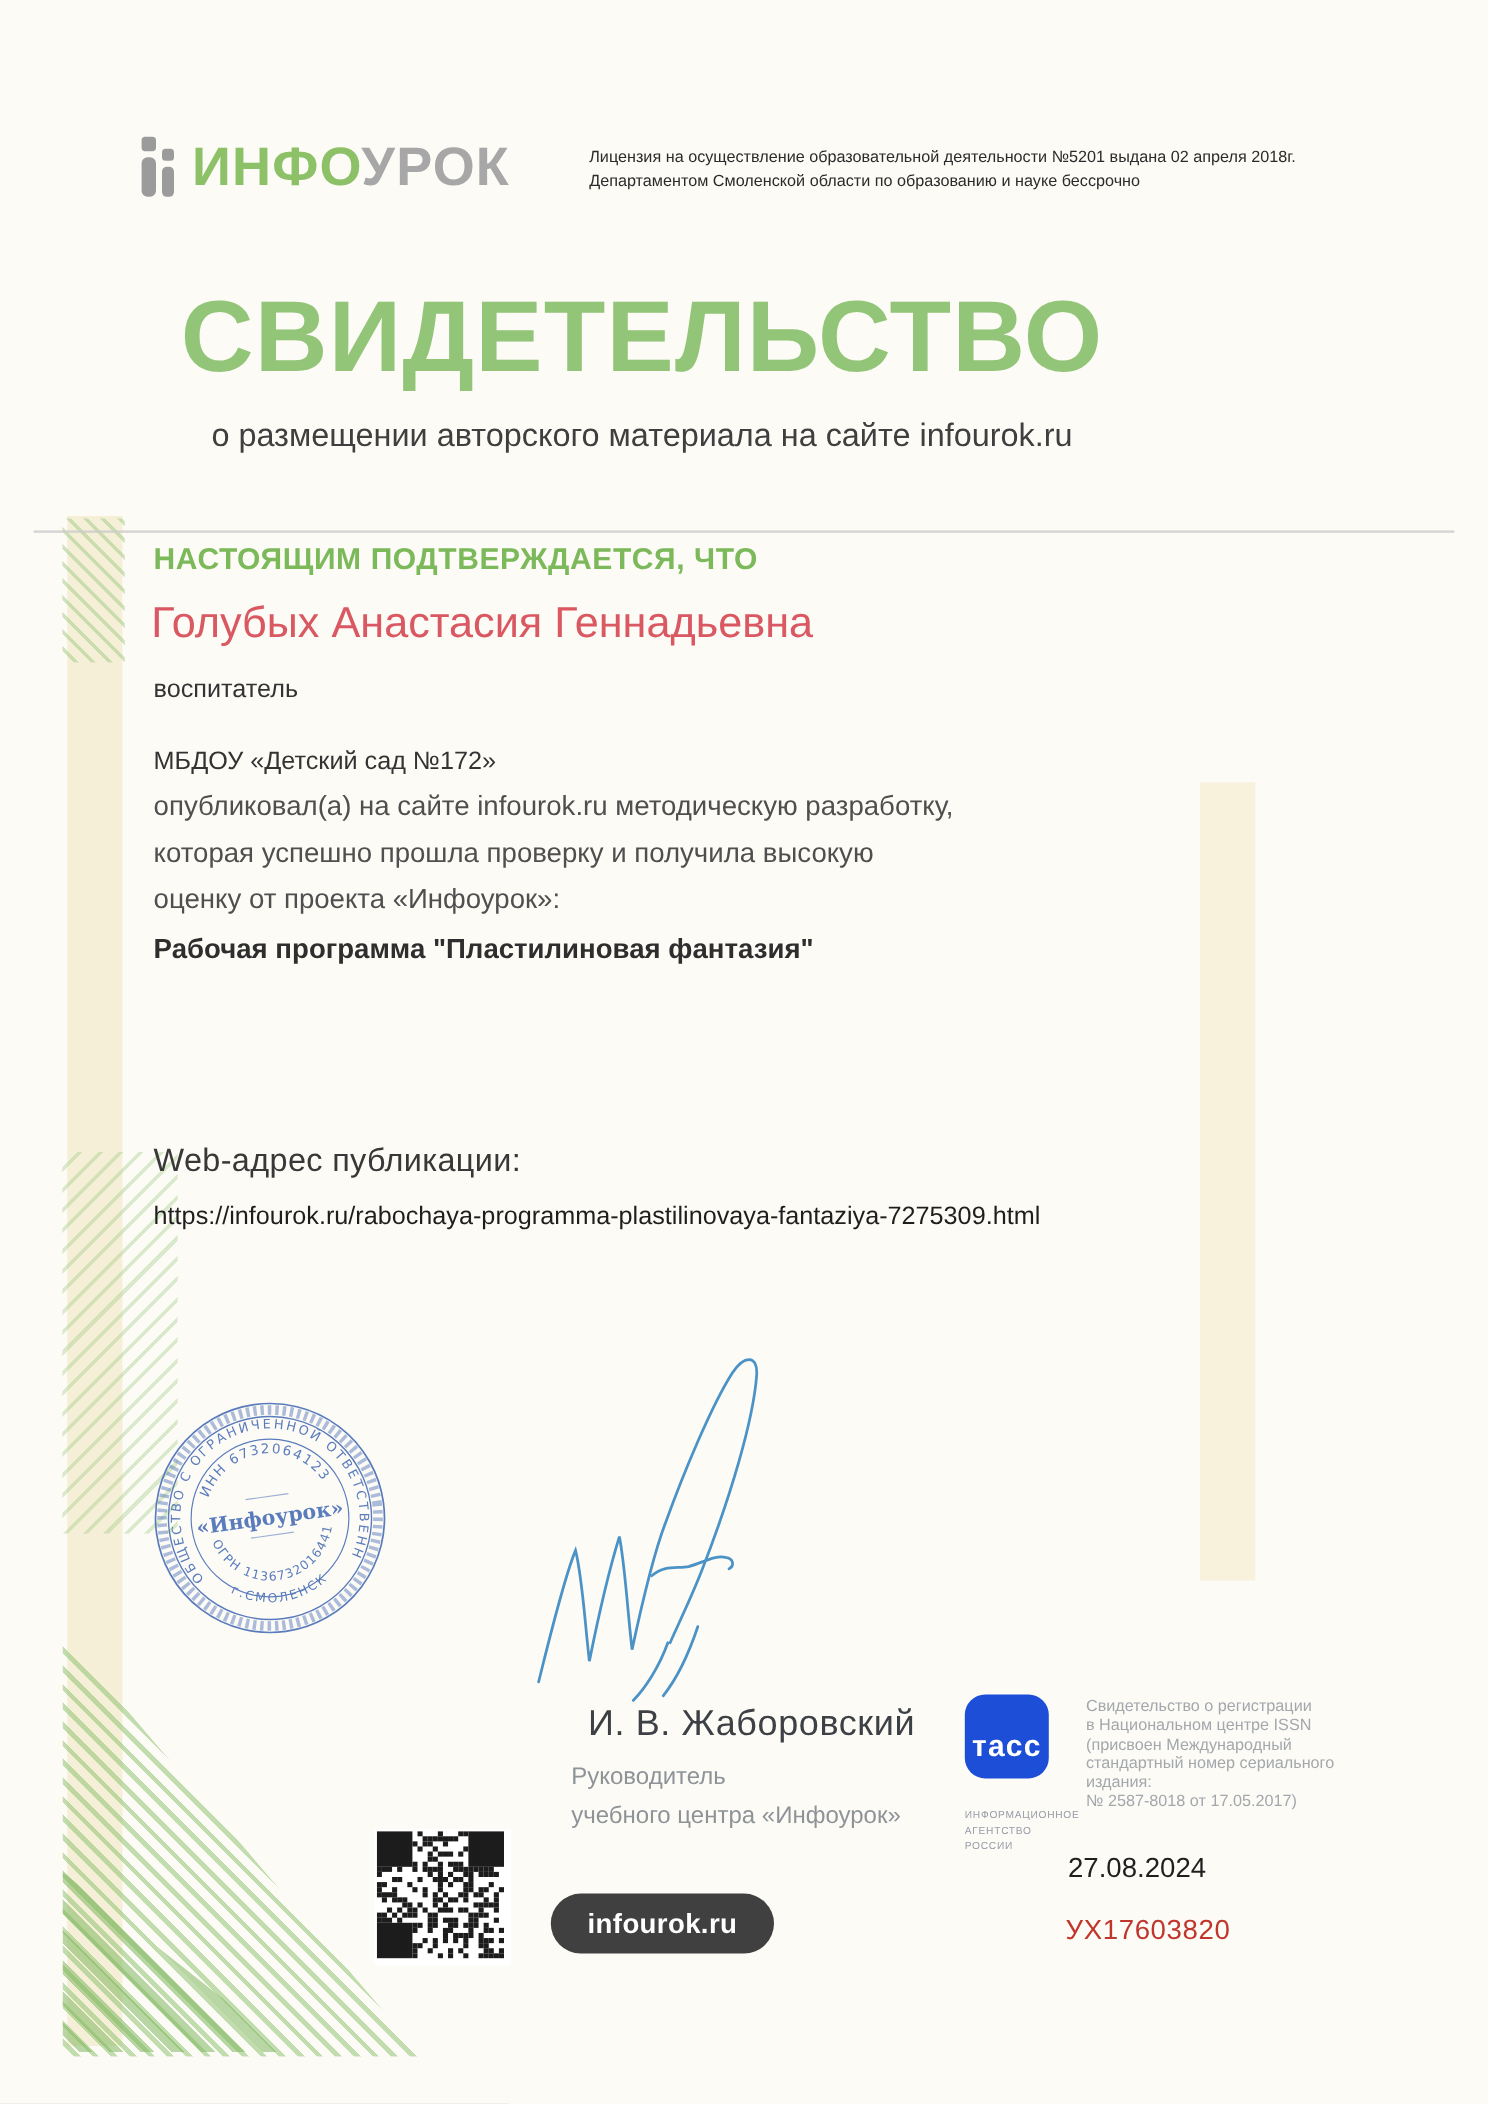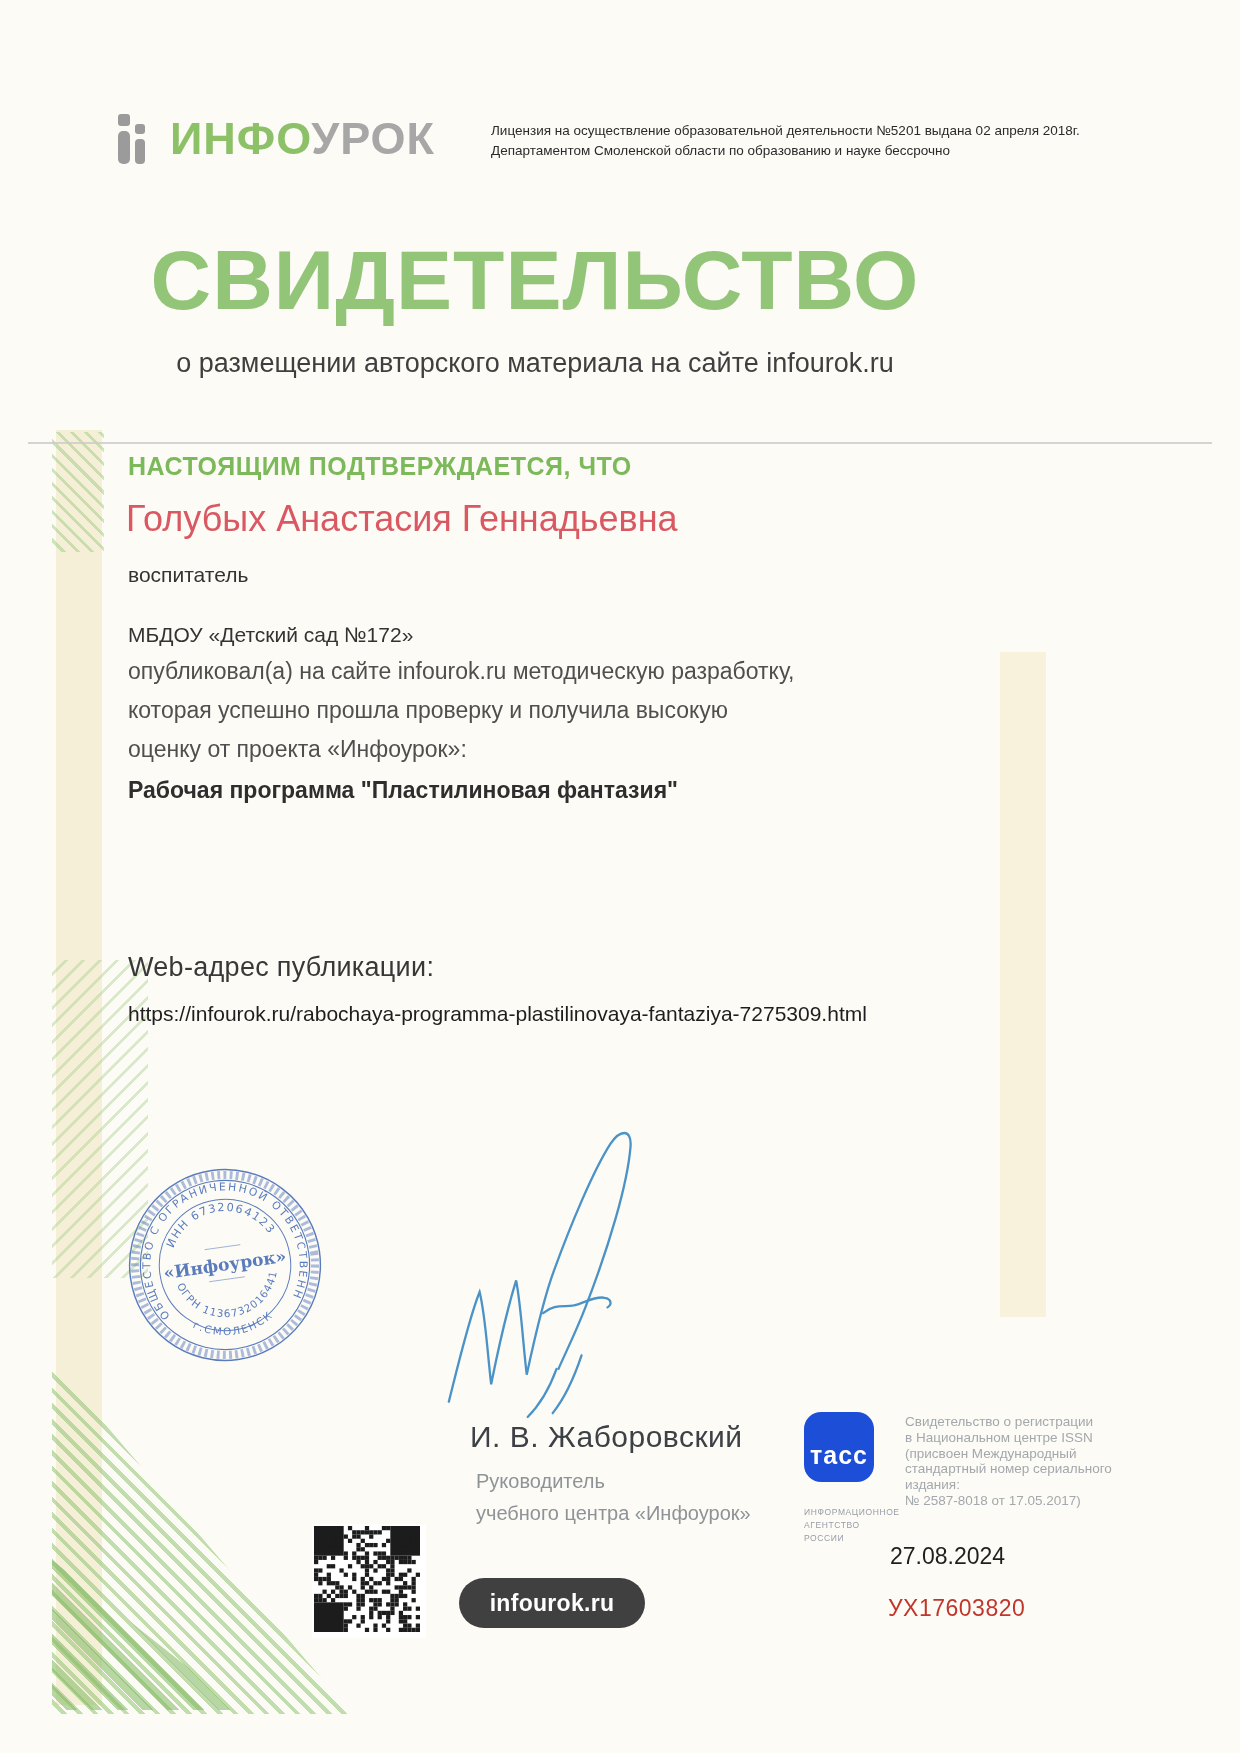--- a/index.html
+++ b/index.html
@@ -22,21 +22,21 @@
   .hatch-mid-left{left:52px;top:960px;width:96px;height:318px;
     background:repeating-linear-gradient(135deg,transparent 0 9px,rgba(150,199,122,.35) 9px 12px);}
   .hatch-bottom-left{left:52px;top:1362px;width:300px;height:352px;
     background:repeating-linear-gradient(45deg,transparent 0 7px,rgba(144,195,114,.55) 7px 11px);
     clip-path:polygon(0 0,100% 100%,0 100%);}
   .hatch-bottom-corner{left:52px;top:1560px;width:190px;height:150px;
     background:repeating-linear-gradient(45deg,transparent 0 10px,rgba(128,184,96,.55) 10px 18px);
     clip-path:polygon(0 0,100% 100%,0 100%);}
 
   
-  .logo-row{left:118px;top:112px;display:flex;align-items:center;gap:10px;}
+  .logo-row{left:118px;top:112px;display:flex;align-items:center;}
   .logo-icon{position:relative;width:42px;height:54px;}
   .logo-icon .blk{position:absolute;background:#9b9b9b;border-radius:3px;}
   .logo-icon .b1{left:0;top:2px;width:12px;height:12px;}
   .logo-icon .b2{left:0;top:19px;width:12px;height:33px;border-radius:5px;}
   .logo-icon .b3{left:17px;top:12px;width:10px;height:10px;}
   .logo-icon .b4{left:17px;top:27px;width:10px;height:25px;border-radius:4px;}
   .logo-text{font-size:45px;font-weight:bold;letter-spacing:1px;line-height:54px;}
   .logo-green{color:#8cc168;}
   .logo-gray{color:#a7a7a7;}
   .license{left:447px;top:121px;width:640px;font-size:13.5px;line-height:1.45;color:#2b2b2b;margin-left:44px;}
@@ -59,21 +59,21 @@
   .web-url{left:128px;top:1002px;font-size:21px;color:#1e1e1e;text-decoration:none;}
 
   
   .stamp-box{left:126px;top:1166px;width:198px;height:198px;transform:rotate(-8deg);opacity:.92;}
   .stamp-box svg{width:100%;height:100%;}
 
   
   .sig-box{left:420px;top:1102px;width:250px;height:330px;}
   .sig-box svg{width:100%;height:100%;}
 
-  .sig-name{left:470px;top:1420px;font-size:30px;color:#3d4146;letter-spacing:.5px;}
+  .sig-name{left:490px;top:1420px;font-size:30px;color:#3d4146;letter-spacing:.5px;}
   .sig-role1{left:476px;top:1470px;font-size:20px;color:#8e9398;}
   .sig-role2{left:476px;top:1502px;font-size:20px;color:#8e9398;}
 
   
   .tass{left:804px;top:1412px;width:72px;}
   .tass-square{width:70px;height:70px;background:#1d4ed8;display:flex;align-items:flex-end;justify-content:center;border-radius:17px;}
   .tass-square span{color:#fff;font-weight:bold;font-size:25px;letter-spacing:1px;line-height:1;padding-bottom:14px;}
   .tass-caption{margin-top:24px;font-size:8.5px;letter-spacing:.6px;color:#979ca7;line-height:1.5;}
 
   

